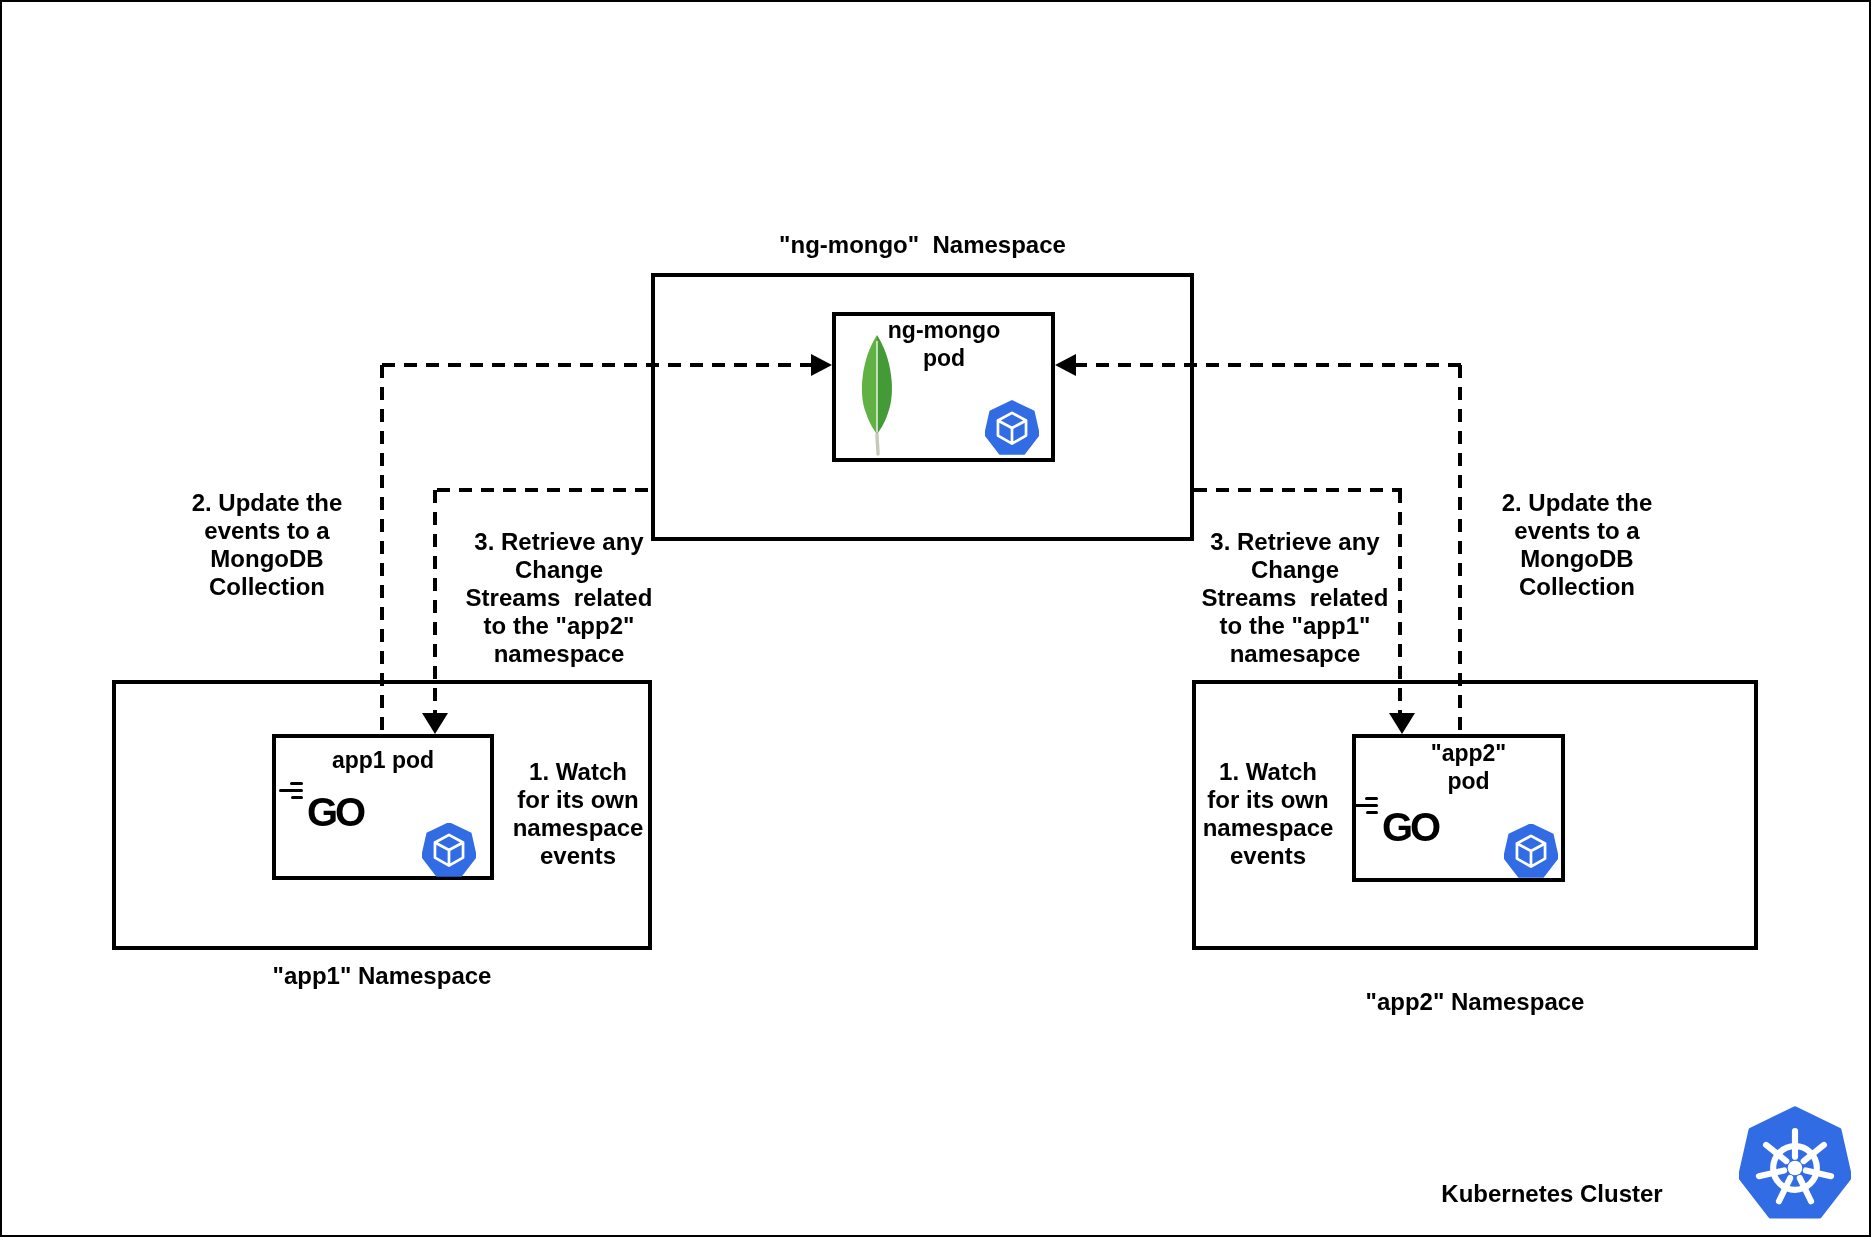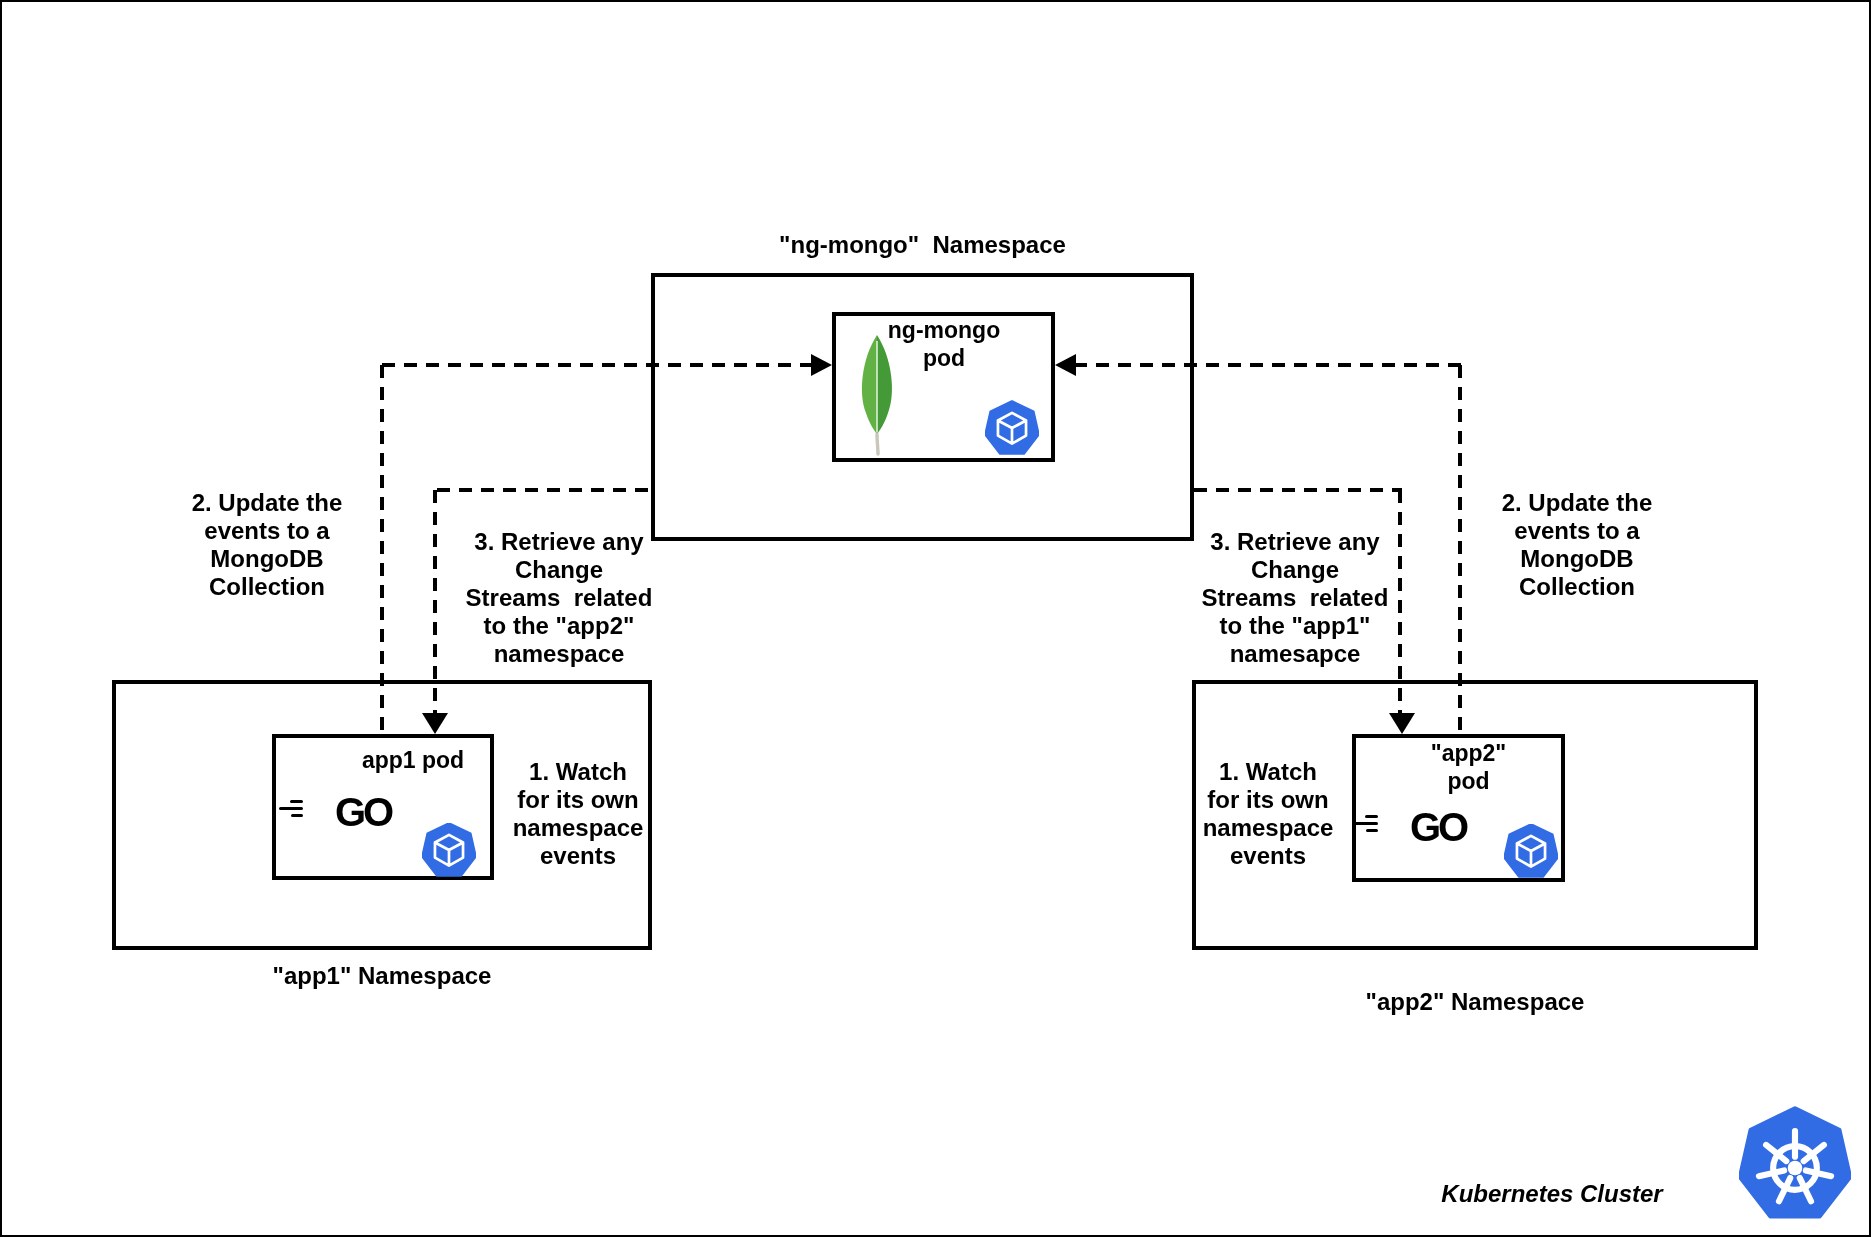--- a/index.html
+++ b/index.html
@@ -40,21 +40,21 @@
   .arr-right { position:absolute; width:0; height:0;
     border-top:11px solid transparent; border-bottom:11px solid transparent;
     border-left:21px solid #000; }
   .arr-left { position:absolute; width:0; height:0;
     border-top:11px solid transparent; border-bottom:11px solid transparent;
     border-right:21px solid #000; }
   .arr-down { position:absolute; width:0; height:0;
     border-left:13px solid transparent; border-right:13px solid transparent;
     border-top:21px solid #000; }
   .golabel {
-    position:absolute; display:flex; align-items:center;gap:28px;
+    position:absolute; display:flex; align-items:flex-start;
   }
   .go-lines { display:flex; flex-direction:column; align-items:flex-end; gap:4px; margin-right:4px; margin-top:-8px; }
   .go-lines span { display:block; height:3px; background:#000; border-radius:2px; }
   .go-l1 { width:13px; } .go-l2 { width:24px; } .go-l3 { width:12px; }
   .go-text { font-size:40px; letter-spacing:-3px; font-weight:bold; }
   .footer-label { font-size:24px; }
 </style>
 </head>
 <body>
 
@@ -94,21 +94,21 @@
   </svg>
 
   <svg class="abs" style="left:983px; top:398px;" width="54" height="56" viewBox="0 0 100 100">
     <polygon points="50,1 89.5,20 99,62 72,97 28,97 1,62 10.5,20" fill="#326CE5" stroke="#326CE5" stroke-width="5" stroke-linejoin="round"></polygon>
     <path d="M50,22 L76,36 L50,50 L24,36 Z M24,36 L24,64 L50,79 L50,50 M76,36 L76,64 L50,79" fill="none" stroke="#fff" stroke-width="5" stroke-linejoin="round" stroke-linecap="round"></path>
   </svg>
 
   <div class="nsbox" style="left:110px; top:678px; width:540px; height:270px;"></div>
 
   <div class="podbox" style="left:270px; top:732px; width:222px; height:146px;"></div>
-  <div class="txt podlabel" style="left:270px; top:744px; width:222px;margin-left:30px;">
+  <div class="txt podlabel" style="left:270px; top:744px; width:222px;">
     <div>app1 pod</div>
   </div>
 
   <div class="golabel" style="left:277px; top:788px;">
     <span class="go-lines">
         <span class="go-l1"></span>
         <span class="go-l2"></span>
         <span class="go-l3"></span>
       </span>
     <span class="go-text">GO</span>
@@ -182,21 +182,21 @@
     <div>Collection</div>
   </div>
 
   <div class="txt ann" style="left:1186px; top:756px; width:160px;">
     <div>1. Watch</div>
     <div>for its own</div>
     <div>namespace</div>
     <div>events</div>
   </div>
 
-  <div class="txt footer-label" style="left:1420px; top:1178px; width:260px;font-style:italic;">Kubernetes Cluster</div>
+  <div class="txt footer-label" style="left:1420px; top:1178px; width:260px;">Kubernetes Cluster</div>
 
   <svg class="abs" style="left:1737px; top:1100px;" width="112" height="123" viewBox="0 0 100 100">
     <polygon points="50,1 89.5,20 99,62 72,97 28,97 1,62 10.5,20" fill="#326CE5" stroke="#326CE5" stroke-width="4" stroke-linejoin="round"></polygon>
     <g stroke="#fff" stroke-width="5.5" stroke-linecap="round" fill="none">
       <circle cx="50" cy="54" r="19.5"></circle>
       <line x1="50" y1="44" x2="50" y2="21"></line>
       <line x1="57.8" y1="47.8" x2="75.8" y2="33.4"></line>
       <line x1="59.7" y1="56.2" x2="82.2" y2="61.3"></line>
       <line x1="54.3" y1="63" x2="64.3" y2="83.7"></line>
       <line x1="45.7" y1="63" x2="35.7" y2="83.7"></line>

